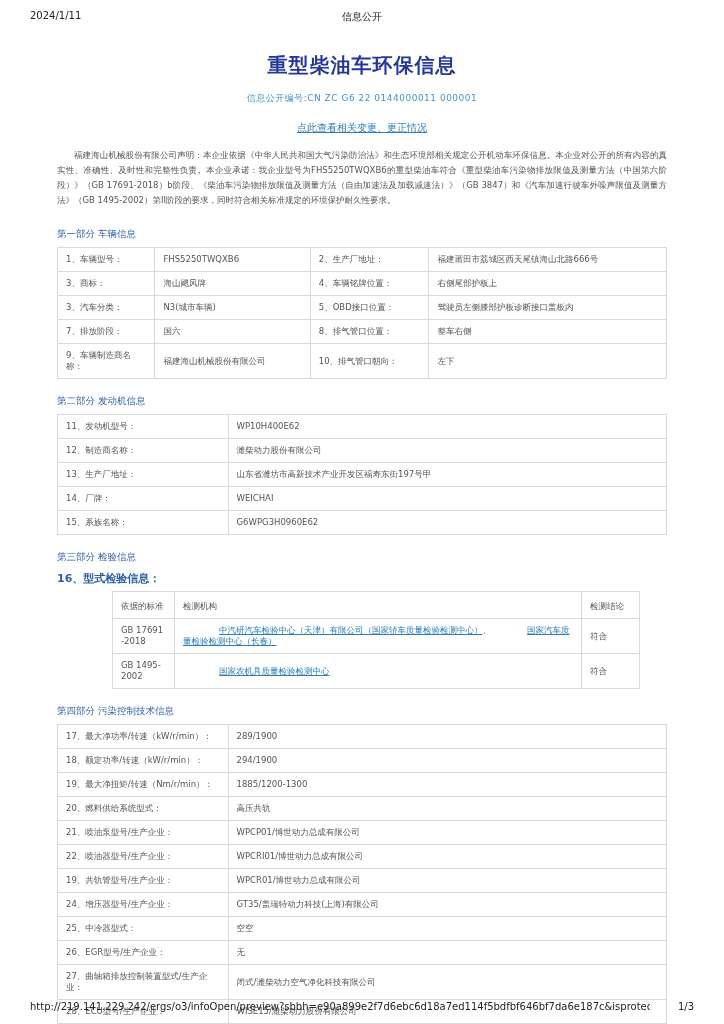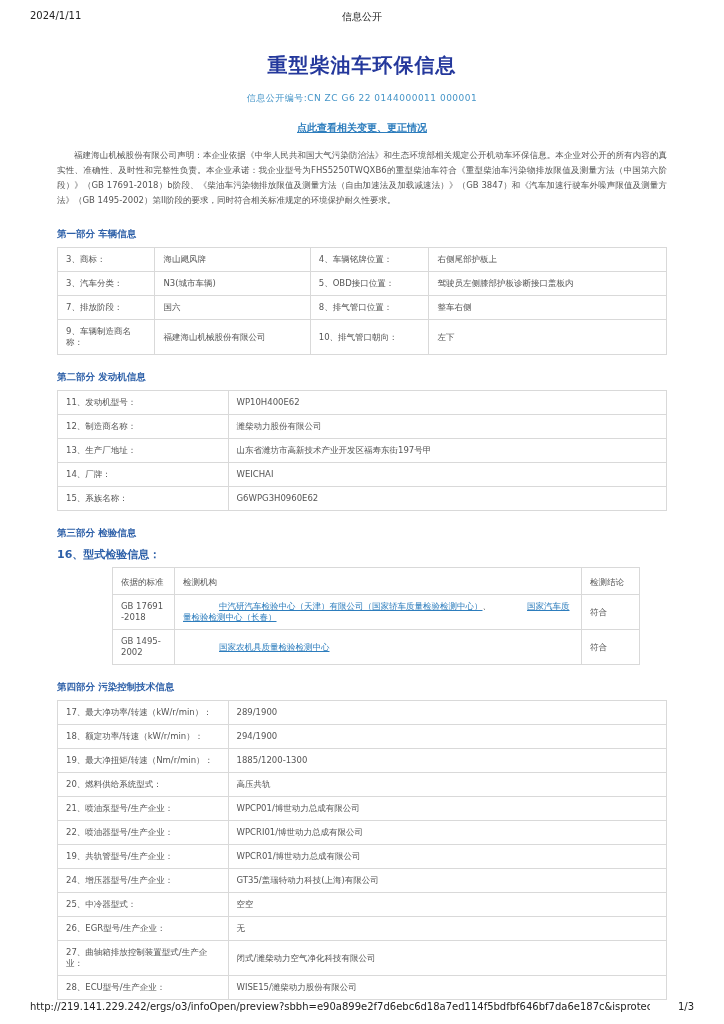--- a/index.html
+++ b/index.html
@@ -36,38 +36,38 @@
   .doc-code {
     margin-top: 13px;
     text-align: center;
     font-size: 9px;
     color: #4595c8;
     letter-spacing: 0.5px;
   }
   .link-row { margin-top: 11px; text-align: center; }
   .change-link {
     font-size: 10px;
-    font-weight: bold;
+    font-weight: normal;
     color: #2d7dbd;
     text-decoration: underline;
     cursor: pointer;
     margin-top: 34px;
   }
   .declaration {
     margin-top: 13px;
     font-size: 8.5px;
     line-height: 15px;
     color: #555;
     text-align: justify;
     text-indent: 2em;
   }
   .section-title {
     margin: 16px 0 0 0;
     font-size: 9.5px;
-    font-weight: bold;
+    font-weight: normal;
     color: #2c5fa8;
   }
   .section-title.first { margin-top: 20px; }
   .item-label {
     margin-top: 7px;
     font-size: 11px;
     font-weight: bold;
     color: #2c5fa8;
   }
   table.info {
@@ -131,20 +131,26 @@
     <div class="link-row">
       <a class="change-link" href="#">点此查看相关变更、更正情况</a>
     </div>
 
     <p class="declaration">福建海山机械股份有限公司声明：本企业依据《中华人民共和国大气污染防治法》和生态环境部相关规定公开机动车环保信息。本企业对公开的所有内容的真实性、准确性、及时性和完整性负责。本企业承诺：我企业型号为FHS5250TWQXB6的重型柴油车符合《重型柴油车污染物排放限值及测量方法（中国第六阶段）》（GB 17691-2018）b阶段、《柴油车污染物排放限值及测量方法（自由加速法及加载减速法）》（GB 3847）和《汽车加速行驶车外噪声限值及测量方法》（GB 1495-2002）第II阶段的要求，同时符合相关标准规定的环境保护耐久性要求。</p>
 
     <div class="section-title first">第一部分 车辆信息</div>
     <table class="info t1">
       <tbody>
         <tr>
+          <td class="c0">1、车辆型号：</td>
+          <td class="c1">FHS5250TWQXB6</td>
+          <td class="c2">2、生产厂地址：</td>
+          <td class="c3">福建莆田市荔城区西天尾镇海山北路666号</td>
+        </tr>
+        <tr>
           <td class="c0">3、商标：</td>
           <td class="c1">海山飓风牌</td>
           <td class="c2">4、车辆铭牌位置：</td>
           <td class="c3">右侧尾部护板上</td>
         </tr>
         <tr>
           <td class="c0">3、汽车分类：</td>
           <td class="c1">N3(城市车辆)</td>
           <td class="c2">5、OBD接口位置：</td>
           <td class="c3">驾驶员左侧膝部护板诊断接口盖板内</td>

